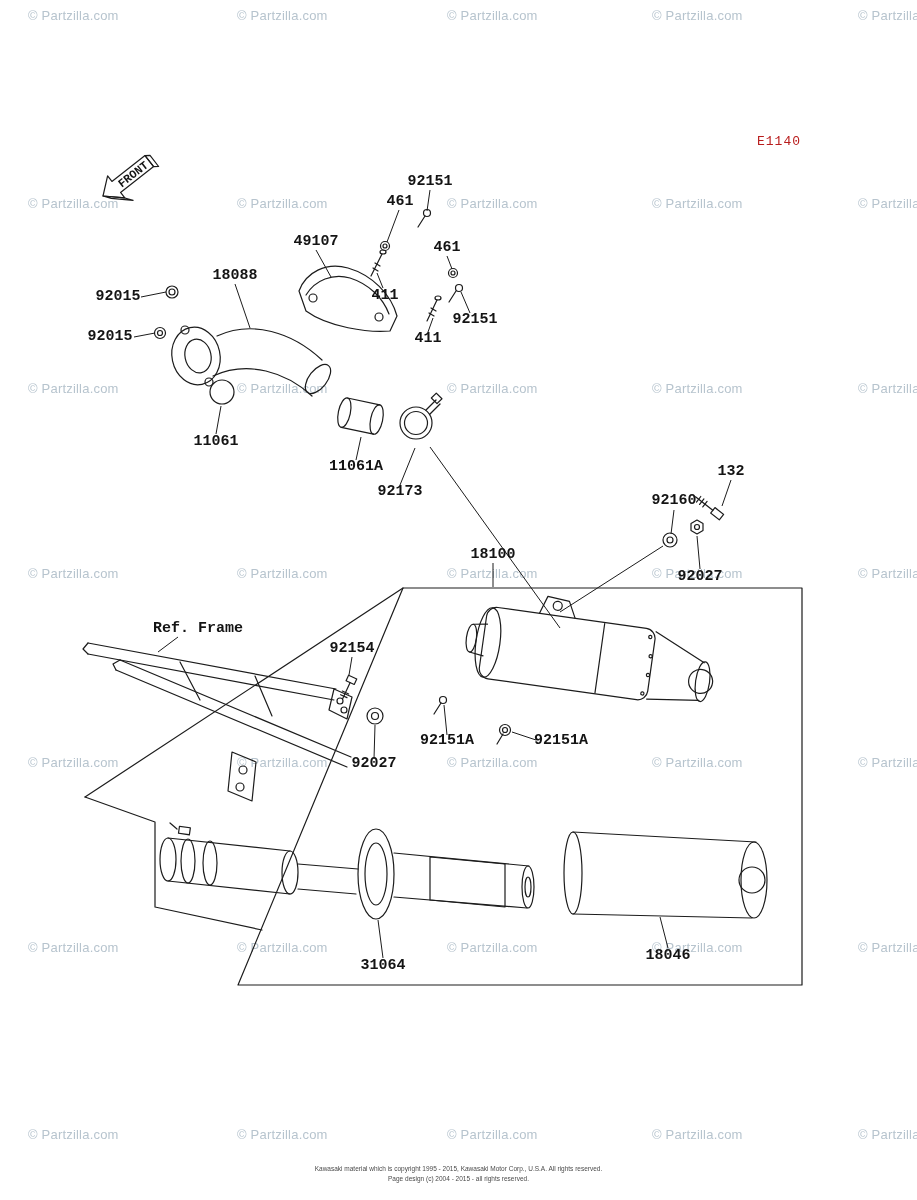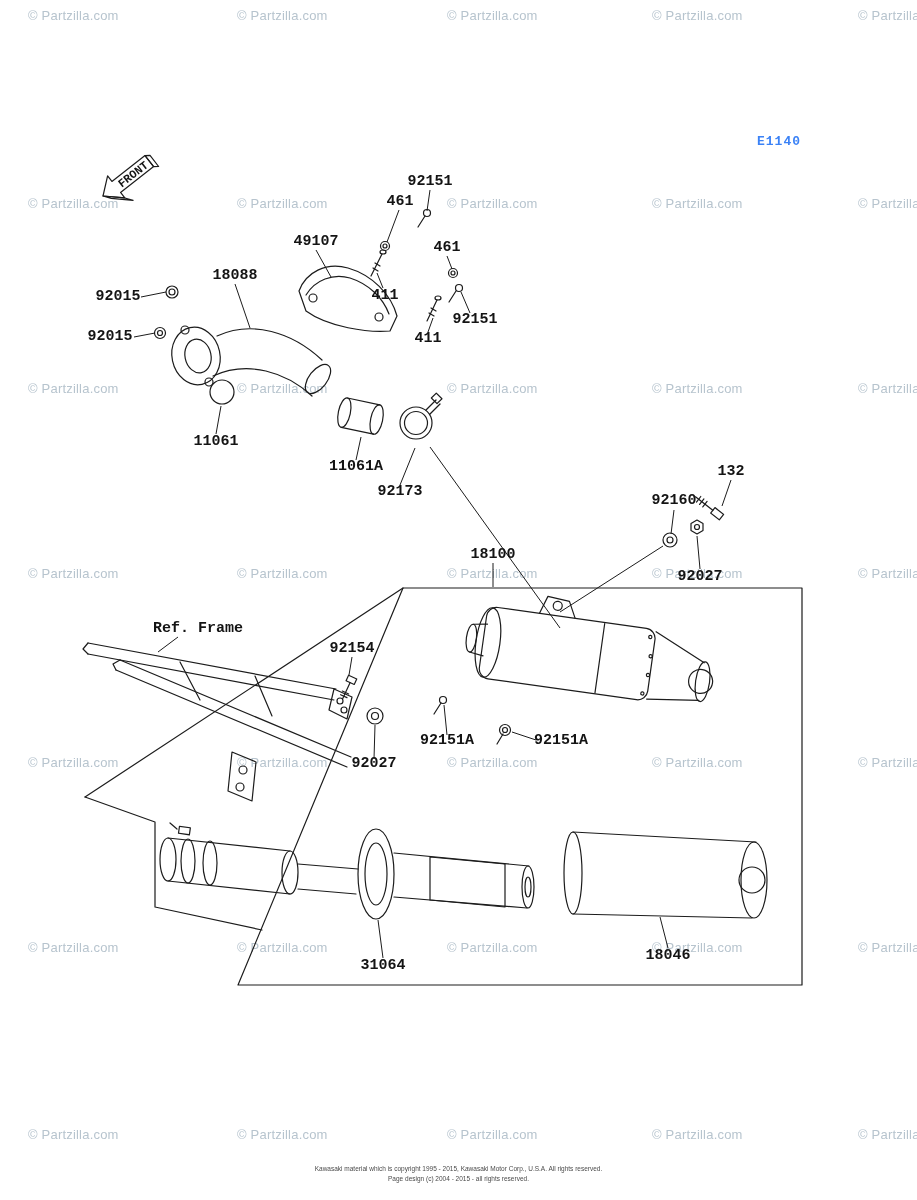--- a/index.html
+++ b/index.html
@@ -2,21 +2,21 @@
 <html><head>
 <meta charset="utf-8">
 <style>
   * { margin:0; padding:0; box-sizing:border-box; }
   html,body { background:#ffffff; font-family:"Liberation Sans", sans-serif; }
   .page { position:relative; width:917px; height:1200px; background:#ffffff; overflow:hidden; }
   .wm-layer { position:absolute; inset:0; }
   .wm { position:absolute; color:#b7c4ce; font-size:13px; white-space:nowrap; user-select:none;
         font-family:"Liberation Sans", sans-serif; letter-spacing:.2px; }
   .diagram-code { position:absolute; left:757px; top:134px; font-family:"Liberation Mono","DejaVu Sans Mono",monospace;
-        font-size:13px; font-weight:700; letter-spacing:1px; color:#3b82f6; }
+        font-size:13px; font-weight:400; letter-spacing:1px; color:#b91c1c; }
   svg.diagram { position:absolute; left:0; top:0; }
   .ln, .ln * { stroke:#1c1c1c; stroke-width:1.2; fill:none; stroke-linecap:round; stroke-linejoin:round; }
   .leaders line { stroke:#1c1c1c; stroke-width:1; }
   text.lbl { font-family:"Liberation Mono","DejaVu Sans Mono",monospace; font-size:15px; font-weight:700;
         fill:#141414; text-anchor:middle; stroke:none; }
   .copyright { position:absolute; left:0; right:0; top:1164px; text-align:center; color:#4a4a4a;
         font-size:6.5px; line-height:1.6; font-family:"Liberation Sans", sans-serif; }
 </style>
 </head>
 <body>

